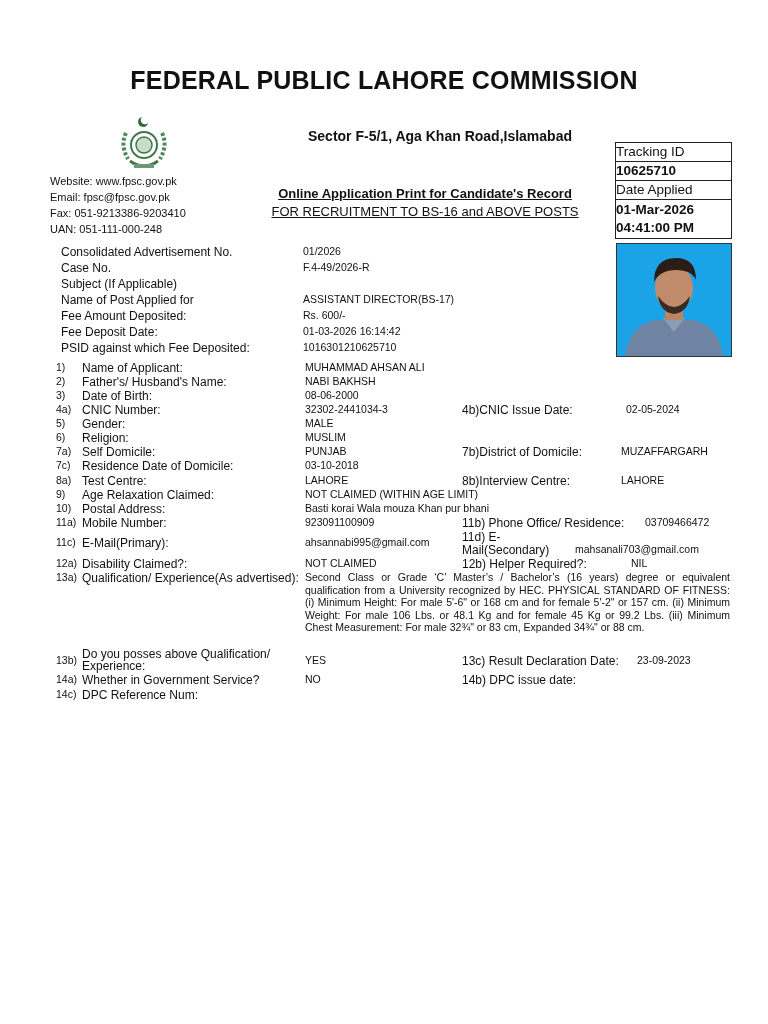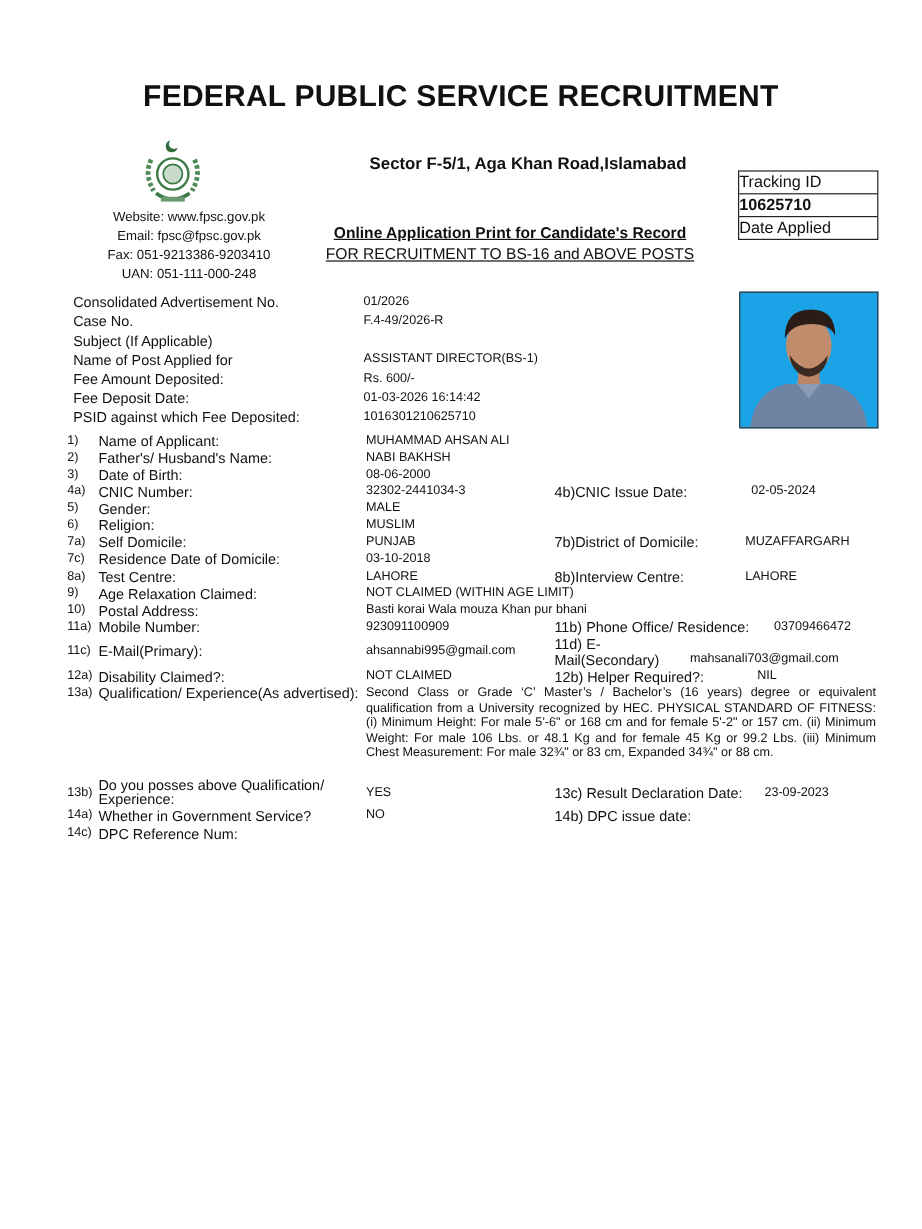--- a/index.html
+++ b/index.html
@@ -6,21 +6,21 @@
   body {
     width: 768px; height: 1024px; position: relative; overflow: hidden;
     font-family: "Liberation Sans", sans-serif; color: #111;
   }
   .abs { position: absolute; }
   .title {
     left: 0; width: 768px; top: 66px; text-align: center;
     font-size: 25px; font-weight: bold; letter-spacing: 0.2px; color: #111;
   }
   .emblem { left: 112px; top: 113px; width: 64px; height: 60px; }
-  .contact { left: 50px; width: 215px; text-align: center; font-size: 11px; line-height: 16px; }
+  .contact { left: 50px; width: 215px; text-align: left; font-size: 11px; line-height: 16px; }
   .address { left: 265px; width: 350px; top: 128px; text-align: center; font-size: 14px; font-weight: bold; }
   .print-title { left: 250px; width: 350px; top: 186px; text-align: center; font-size: 13px; font-weight: bold; text-decoration: underline; }
   .print-sub { left: 250px; width: 350px; top: 204px; text-align: center; font-size: 13px; text-decoration: underline; }
 
   .track-box {
     left: 615px; top: 142px; width: 115px; border: 1px solid #222; border-collapse: collapse;
   }
   .track-box .cell {
     border-bottom: 1px solid #222; font-size: 13.5px; line-height: 18px;
   }
@@ -36,21 +36,21 @@
   .num { font-size: 10.5px; color: #111; }
 
   .qual {
     left: 305px; top: 571px; width: 425px; font-size: 10.5px; line-height: 12.5px;
     text-align: justify; color: #111;
   }
 </style>
 </head>
 <body>
 
-<div class="abs title">FEDERAL PUBLIC SERVICE RECRUITMENT</div>
+<div class="abs title">FEDERAL PUBLIC LAHORE COMMISSION</div>
 
 <div class="abs emblem">
   <svg width="64" height="60" viewBox="0 0 64 60">
     <path d="M30 4 a5 5 0 1 0 6 6 a4 4 0 1 1 -6 -6z" fill="#2e6b3a"></path>
     <circle cx="32" cy="32" r="13" fill="none" stroke="#3c7a48" stroke-width="2"></circle>
     <circle cx="32" cy="32" r="8" fill="#c9dccb" stroke="#3c7a48" stroke-width="1.5"></circle>
     <path d="M14 20 q-6 12 2 26 M50 20 q6 12 -2 26" stroke="#4b8a55" stroke-width="4" fill="none" stroke-dasharray="3 2"></path>
     <path d="M18 48 q14 10 28 0" stroke="#3c7a48" stroke-width="3" fill="none"></path>
     <rect x="22" y="51" width="20" height="4" fill="#6a9a72"></rect>
   </svg>
@@ -62,20 +62,24 @@
 <div class="abs contact" style="top:221px">UAN: 051-111-000-248</div>
 
 <div class="abs address">Sector F-5/1, Aga Khan Road,Islamabad</div>
 <div class="abs print-title">Online Application Print for Candidate's Record</div>
 <div class="abs print-sub">FOR RECRUITMENT TO BS-16 and ABOVE POSTS</div>
 
 <div class="abs track-box">
   <div class="cell">Tracking ID</div>
   <div class="cell bold">10625710</div>
   <div class="cell">Date Applied</div>
+  <div class="cell bold" style="padding:1px 0">
+    <div>01-Mar-2026</div>
+    <div>04:41:00 PM</div>
+  </div>
 </div>
 
 <div class="abs photo">
   <svg width="114" height="112" viewBox="0 0 114 112">
     <rect width="114" height="112" fill="#1aa3e6"></rect>
     <path d="M8 112 q4 -30 30 -36 l38 0 q26 6 30 36z" fill="#6f83a3"></path>
     <path d="M46 74 l11 14 l11 -14z" fill="#8d9cb5"></path>
     <rect x="48" y="60" width="18" height="16" fill="#b98565"></rect>
     <ellipse cx="57" cy="44" rx="19" ry="23" fill="#c08c6b"></ellipse>
     <path d="M37 38 q0 -24 22 -24 q20 0 20 22 q-4 -10 -20 -10 q-16 0 -22 12z" fill="#2a1d17"></path>
@@ -83,21 +87,21 @@
   </svg>
 </div>
 
 <div class="abs lbl" style="left:61px;top:245px">Consolidated Advertisement No.</div>
 <div class="abs val" style="left:303px;top:245px">01/2026</div>
 <div class="abs lbl" style="left:61px;top:261px">Case No.</div>
 <div class="abs val" style="left:303px;top:261px">F.4-49/2026-R</div>
 <div class="abs lbl" style="left:61px;top:277px">Subject (If Applicable)</div>
 <div class="abs val" style="left:303px;top:277px"></div>
 <div class="abs lbl" style="left:61px;top:293px">Name of Post Applied for</div>
-<div class="abs val" style="left:303px;top:293px">ASSISTANT DIRECTOR(BS-1)</div>
+<div class="abs val" style="left:303px;top:293px">ASSISTANT DIRECTOR(BS-17)</div>
 <div class="abs lbl" style="left:61px;top:309px">Fee Amount Deposited:</div>
 <div class="abs val" style="left:303px;top:309px">Rs. 600/-</div>
 <div class="abs lbl" style="left:61px;top:325px">Fee Deposit Date:</div>
 <div class="abs val" style="left:303px;top:325px">01-03-2026 16:14:42</div>
 <div class="abs lbl" style="left:61px;top:341px">PSID against which Fee Deposited:</div>
 <div class="abs val" style="left:303px;top:341px">1016301210625710</div>
 
 <div class="abs num" style="left:56px;top:361px">1)</div>
 <div class="abs lbl" style="left:82px;top:361px">Name of Applicant:</div>
 <div class="abs val" style="left:305px;top:361px">MUHAMMAD AHSAN ALI</div>

